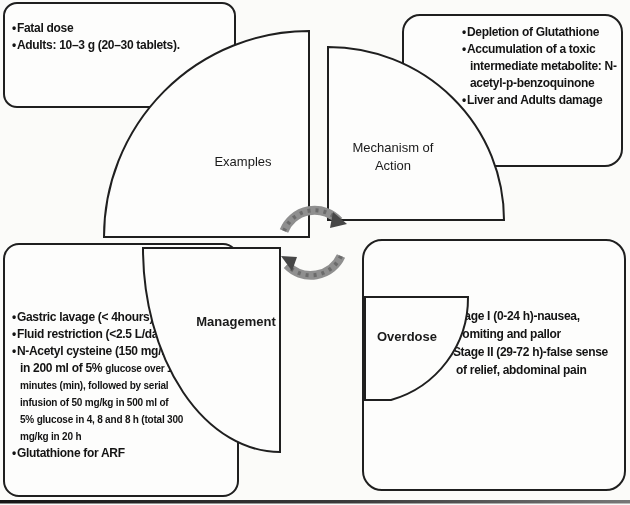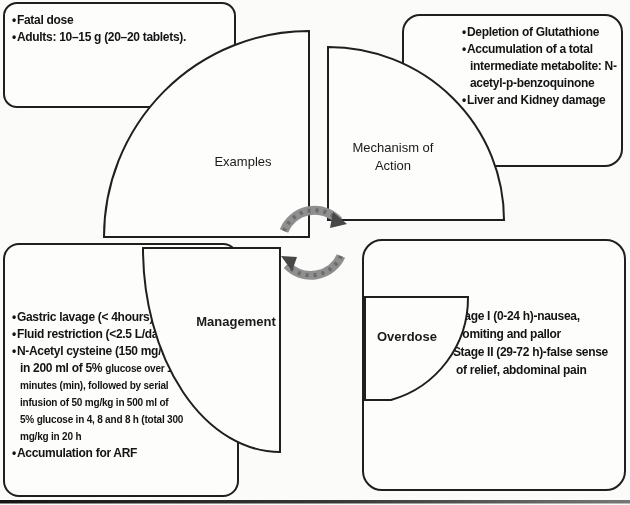--- a/index.html
+++ b/index.html
@@ -9,21 +9,21 @@
     font-family:"Liberation Sans",sans-serif;
   }
   .callout{
     position:absolute;box-sizing:border-box;
     background:#fdfdfc;border:2px solid #1f1f1f;
     font-size:12px;font-weight:700;line-height:17px;letter-spacing:-0.3px;
     color:#141414;z-index:1;
   }
   .bullet{padding-left:8px;text-indent:-8px;margin:0;}
   .bullet::before{content:"\2022";margin-right:1px;}
-  #box-tl{left:3px;top:2px;width:233px;height:106px;border-radius:14px;padding:8px 8px 0 7px;}
+  #box-tl{left:3px;top:2px;width:233px;height:106px;border-radius:14px;padding:16px 8px 0 7px;}
   #box-tl .inner{width:182px;}
   #box-tr{left:402px;top:14px;width:221px;height:153px;border-radius:18px;padding:8px 3px 0 58px;}
   #box-bl{left:3px;top:243px;width:236px;height:254px;border-radius:16px;padding:64px 4px 0 7px;}
   #box-bl .inner{width:172px;}
   #box-br{left:362px;top:239px;width:264px;height:252px;border-radius:20px;padding:66px 4px 0 84px;line-height:18px;}
   .nac-detail{font-size:10px;line-height:13px;letter-spacing:-0.2px;}
   #overlay{position:absolute;left:0;top:0;z-index:2;}
   .disc{fill:#fdfdfc;stroke:#1f1f1f;stroke-width:2;}
   .qlabel{font-family:"Liberation Sans",sans-serif;font-size:13px;fill:#1a1a1a;}
   .qlabel-bold{font-weight:700;}
@@ -32,36 +32,36 @@
   .arrow-head{fill:#474747;}
 </style>
 </head>
 <body>
 
 <div id="stage">
 
   <div class="callout" id="box-tl">
     <div class="inner">
       <div class="bullet">Fatal dose</div>
-      <div class="bullet">Adults: 10–15 g (20–20 tablets).</div>
+      <div class="bullet">Adults: 10–3 g (20–30 tablets).</div>
     </div>
   </div>
 
   <div class="callout" id="box-tr">
     <div class="bullet">Depletion of Glutathione</div>
-    <div class="bullet">Accumulation of a total intermediate metabolite: N-acetyl-p-benzoquinone</div>
-    <div class="bullet">Liver and Kidney damage</div>
+    <div class="bullet">Accumulation of a toxic intermediate metabolite: N-acetyl-p-benzoquinone</div>
+    <div class="bullet">Liver and Adults damage</div>
   </div>
 
   <div class="callout" id="box-bl">
     <div class="inner">
       <div class="bullet">Gastric lavage (&lt; 4hours)</div>
       <div class="bullet">Fluid restriction (&lt;2.5 L/day)</div>
       <div class="bullet"><span>N-Acetyl cysteine (150 mg/kg in 200 ml of 5% </span><span class="nac-detail">glucose over 15 minutes (min), followed by serial infusion of 50 mg/kg in 500 ml of 5% glucose in 4, 8 and 8 h (total 300 mg/kg in 20 h</span></div>
-      <div class="bullet">Accumulation for ARF</div>
+      <div class="bullet">Glutathione for ARF</div>
     </div>
   </div>
 
   <div class="callout" id="box-br">
     <div class="bullet">Stage I (0-24 h)-nausea, vomiting and pallor</div>
     <div class="bullet">Stage II (29-72 h)-false sense of relief, abdominal pain</div>
   </div>
 
   <svg id="overlay" width="630" height="505" viewBox="0 0 630 505">
     <defs>

